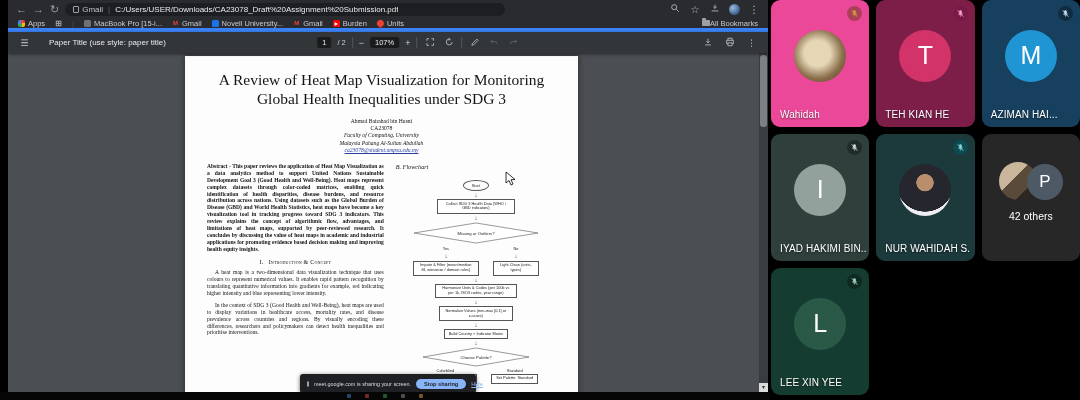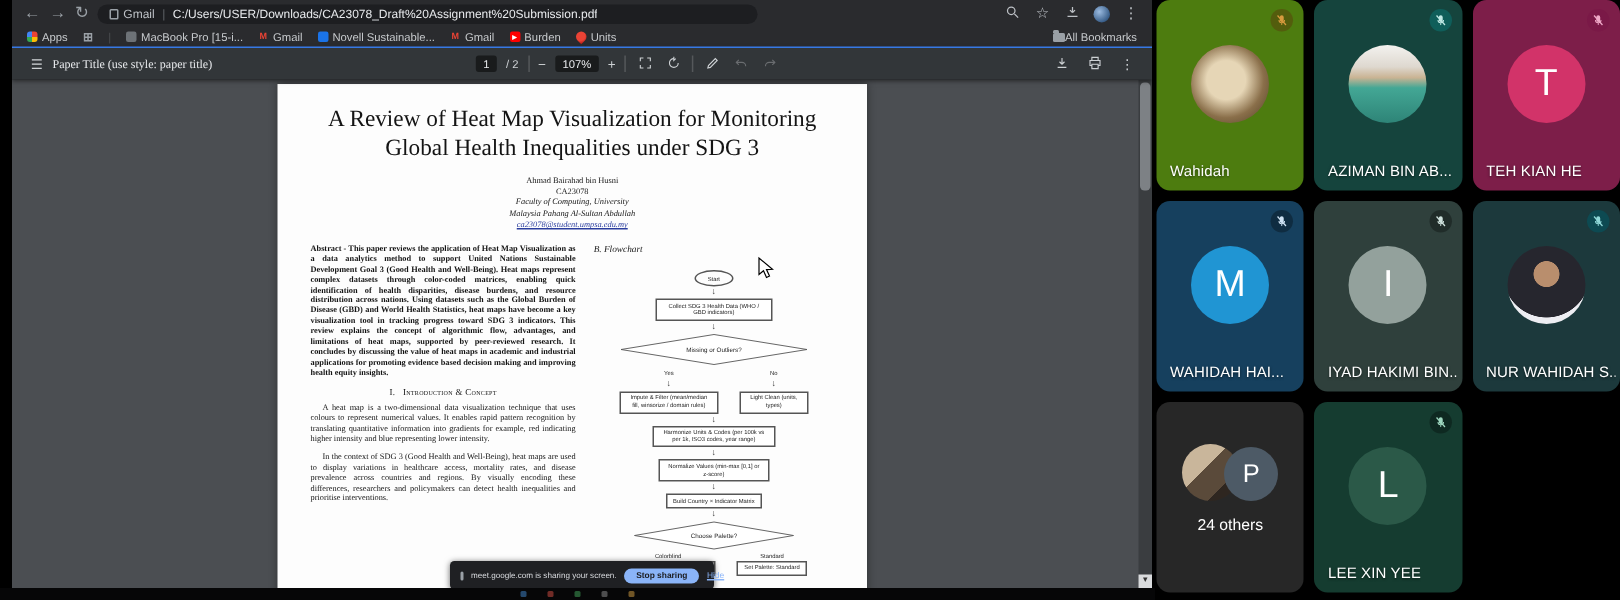--- a/index.html
+++ b/index.html
@@ -12,37 +12,37 @@
   .url-pill { flex:1; height:13px; background:#1d1e21; border-radius:7px; display:flex; align-items:center; gap:5px; padding:0 8px; max-width:440px; }
   .url-scheme { color:#bdc1c6; font-size:8px; display:flex; align-items:center; gap:3px; }
   .file-glyph { width:6px; height:7px; border:1px solid #9aa0a6; border-radius:1px; display:inline-block; }
   .url-div { color:#5f6368; font-size:8px; }
   .url-text { color:#e8eaed; font-size:8px; white-space:nowrap; overflow:hidden; }
   .chrome-right { display:flex; align-items:center; gap:8px; margin-left:auto; }
   .ch-ico { color:#bdc1c6; font-size:10px; width:12px; text-align:center; }
   .ch-ico svg { width:10px; height:10px; stroke:#bdc1c6; fill:none; stroke-width:2; }
   .profile-dot { width:11px; height:11px; border-radius:50%; background:radial-gradient(circle at 35% 35%, #9bbbe0, #3a5f8a 70%, #24344a); }
 
-  .bookmarks { height:14px; display:flex; align-items:center; gap:10px; padding:0 10px; background:#2a2b2e; border-bottom:1px solid #3b82f6; font-size:7.5px; color:#c7cacd; }
+  .bookmarks { height:14px; display:flex; align-items:center; gap:10px; padding:0 10px; background:#2a2b2e; border-bottom:4px solid #3b82f6; font-size:7.5px; color:#c7cacd; }
   .bm { display:flex; align-items:center; gap:3px; white-space:nowrap; }
   .fav { width:7px; height:7px; border-radius:1.5px; display:inline-flex; align-items:center; justify-content:center; font-size:5px; font-weight:bold; color:#fff; }
   .fav.apps { background:conic-gradient(#ea4335 0 25%, #fbbc04 0 50%, #34a853 0 75%, #4285f4 0); border-radius:2px; }
   .fav.grid { background:none; color:#9aa0a6; font-size:8px; }
   .fav.laptop { background:#6d7277; }
   .fav.gmail { background:none; color:#ea4335; font-size:6px; }
   .fav.novell { background:#1a73e8; }
   .fav.youtube { background:#ff0000; color:#fff; font-size:4px; }
   .fav.maps { background:radial-gradient(circle at 50% 40%, #ea4335 55%, #b31412 100%); border-radius:50% 50% 50% 0; transform:rotate(-45deg); }
   .bm-sep { color:#4a4d50; }
   .bm-right { margin-left:auto; display:flex; align-items:center; gap:0; }
   .folder-glyph { width:8px; height:6px; background:#9aa0a6; border-radius:1px; position:relative; }
   .folder-glyph::before { content:""; position:absolute; top:-2px; left:0; width:4px; height:2px; background:#9aa0a6; border-radius:1px 1px 0 0; }
 
   .pdf-toolbar { height:21px; background:#323639; display:flex; align-items:center; padding:0 10px; color:#e8eaed; box-shadow:0 1px 3px rgba(0,0,0,.5); position:relative; z-index:5; }
-  .pt-title { font-size:8px; color:#e8eaed; margin-left:4px; white-space:nowrap;font-family:Liberation Serif, serif; }
+  .pt-title { font-size:8px; color:#e8eaed; margin-left:18px; white-space:nowrap; }
   .pt-center { position:absolute; left:50%; transform:translateX(-35%); display:flex; align-items:center; gap:6px; }
   .page-box, .zoom-box { background:#191b1c; border-radius:2px; font-size:7.5px; padding:1px 5px; color:#e8eaed; }
   .pt-sep { width:1px; height:11px; background:#55585b; }
   .pt-ico { font-size:9px; color:#cdd1d4; width:13px; text-align:center; }
   .pt-ico svg { width:10px; height:10px; stroke:#cdd1d4; fill:none; stroke-width:1.8; }
   .pt-ico.dim svg { stroke:#6a6d70; }
   .pt-right { margin-left:auto; display:flex; align-items:center; gap:9px; }
   .plusminus { font-size:9px; color:#cdd1d4; }
 
   .viewport { position:absolute; left:0; top:53px; width:760px; height:339px; background:#4b4e52; overflow:hidden; }
@@ -150,21 +150,21 @@
     <span class="bm">
         <span class="fav laptop"></span>
         <span>MacBook Pro [15-i...</span>
       </span>
     <span class="bm">
         <span class="fav gmail">M</span>
         <span>Gmail</span>
       </span>
     <span class="bm">
         <span class="fav novell"></span>
-        <span>Novell Sustainable...</span>
+        <span>Novell University...</span>
       </span>
     <span class="bm">
         <span class="fav gmail">M</span>
         <span>Gmail</span>
       </span>
     <span class="bm">
         <span class="fav youtube">▶</span>
         <span>Burden</span>
       </span>
     <span class="bm">
@@ -306,45 +306,33 @@
 <div class="taskbar">
   <span class="tb-dot" style="background:#3e7fc1;"></span>
   <span class="tb-dot" style="background:#c94b3f;"></span>
   <span class="tb-dot" style="background:#3f9c55;"></span>
   <span class="tb-dot" style="background:#888;"></span>
   <span class="tb-dot" style="background:#c9973f;"></span>
 </div>
 
 <div class="meet">
 
-  <div class="tile" style="background: #4d7c0f;">
+  <div class="tile" style="background: #ec4899;">
     <span class="avatar ph-wahidah"></span>
     <span class="mic" style="background: rgba(90, 55, 10, 0.45); color: rgb(215, 154, 62);">
         <svg viewBox="0 0 24 24" fill="currentColor">
           <path d="M12 15a3.5 3.5 0 0 0 3.5-3.5v-5a3.5 3.5 0 0 0-7 0v5A3.5 3.5 0 0 0 12 15z"></path>
           <path d="M6.2 11.5a5.8 5.8 0 0 0 11.6 0h-1.8a4 4 0 0 1-8 0z"></path>
           <rect x="11.2" y="17" width="1.6" height="3.5"></rect>
           <line x1="4.5" y1="3.5" x2="19.5" y2="20.5" stroke="currentColor" stroke-width="2.2"></line>
         </svg>
       </span>
     <span class="pname">Wahidah</span>
   </div>
 
-  <div class="tile" style="background: rgb(21, 68, 61);">
-    <span class="avatar ph-aziman"></span>
-    <span class="mic" style="background: rgb(15, 94, 90); color: rgb(191, 232, 228);">
-        <svg viewBox="0 0 24 24" fill="currentColor">
-          <path d="M12 15a3.5 3.5 0 0 0 3.5-3.5v-5a3.5 3.5 0 0 0-7 0v5A3.5 3.5 0 0 0 12 15z"></path>
-          <path d="M6.2 11.5a5.8 5.8 0 0 0 11.6 0h-1.8a4 4 0 0 1-8 0z"></path>
-          <rect x="11.2" y="17" width="1.6" height="3.5"></rect>
-          <line x1="4.5" y1="3.5" x2="19.5" y2="20.5" stroke="currentColor" stroke-width="2.2"></line>
-        </svg>
-      </span>
-    <span class="pname">AZIMAN BIN AB...</span>
-  </div>
 
   <div class="tile" style="background: rgb(125, 30, 73);">
     <span class="avatar" style="background: rgb(210, 51, 105);">T</span>
     <span class="mic" style="background: rgba(120, 20, 70, 0.5); color: rgb(239, 169, 200);">
         <svg viewBox="0 0 24 24" fill="currentColor">
           <path d="M12 15a3.5 3.5 0 0 0 3.5-3.5v-5a3.5 3.5 0 0 0-7 0v5A3.5 3.5 0 0 0 12 15z"></path>
           <path d="M6.2 11.5a5.8 5.8 0 0 0 11.6 0h-1.8a4 4 0 0 1-8 0z"></path>
           <rect x="11.2" y="17" width="1.6" height="3.5"></rect>
           <line x1="4.5" y1="3.5" x2="19.5" y2="20.5" stroke="currentColor" stroke-width="2.2"></line>
         </svg>
@@ -355,21 +343,21 @@
   <div class="tile" style="background: rgb(22, 64, 94);">
     <span class="avatar" style="background: rgb(32, 149, 211);">M</span>
     <span class="mic" style="background: rgba(0, 0, 0, 0.3); color: rgb(207, 226, 243);">
         <svg viewBox="0 0 24 24" fill="currentColor">
           <path d="M12 15a3.5 3.5 0 0 0 3.5-3.5v-5a3.5 3.5 0 0 0-7 0v5A3.5 3.5 0 0 0 12 15z"></path>
           <path d="M6.2 11.5a5.8 5.8 0 0 0 11.6 0h-1.8a4 4 0 0 1-8 0z"></path>
           <rect x="11.2" y="17" width="1.6" height="3.5"></rect>
           <line x1="4.5" y1="3.5" x2="19.5" y2="20.5" stroke="currentColor" stroke-width="2.2"></line>
         </svg>
       </span>
-    <span class="pname">WAHIDAH HAI...</span>
+    <span class="pname">AZIMAN HAI...</span>
   </div>
 
   <div class="tile" style="background: rgb(47, 64, 60);">
     <span class="avatar" style="background: rgb(147, 161, 156);">I</span>
     <span class="mic" style="background: rgba(0, 0, 0, 0.3); color: rgb(207, 226, 221);">
         <svg viewBox="0 0 24 24" fill="currentColor">
           <path d="M12 15a3.5 3.5 0 0 0 3.5-3.5v-5a3.5 3.5 0 0 0-7 0v5A3.5 3.5 0 0 0 12 15z"></path>
           <path d="M6.2 11.5a5.8 5.8 0 0 0 11.6 0h-1.8a4 4 0 0 1-8 0z"></path>
           <rect x="11.2" y="17" width="1.6" height="3.5"></rect>
           <line x1="4.5" y1="3.5" x2="19.5" y2="20.5" stroke="currentColor" stroke-width="2.2"></line>
@@ -390,21 +378,21 @@
         </svg>
       </span>
     <span class="pname">NUR WAHIDAH S...</span>
   </div>
 
   <div class="tile" style="background: rgb(39, 39, 39);">
     <div class="grp-wrap">
       <span class="grp-a"></span>
       <span class="grp-b" style="background: rgb(77, 90, 102);">P</span>
     </div>
-    <span class="grp-label">24 others</span>
+    <span class="grp-label">42 others</span>
   </div>
 
   <div class="tile" style="background: rgb(21, 60, 48);">
     <span class="avatar" style="background: rgb(43, 89, 72);">L</span>
     <span class="mic" style="background: rgba(0, 0, 0, 0.3); color: rgb(159, 216, 192);">
         <svg viewBox="0 0 24 24" fill="currentColor">
           <path d="M12 15a3.5 3.5 0 0 0 3.5-3.5v-5a3.5 3.5 0 0 0-7 0v5A3.5 3.5 0 0 0 12 15z"></path>
           <path d="M6.2 11.5a5.8 5.8 0 0 0 11.6 0h-1.8a4 4 0 0 1-8 0z"></path>
           <rect x="11.2" y="17" width="1.6" height="3.5"></rect>
           <line x1="4.5" y1="3.5" x2="19.5" y2="20.5" stroke="currentColor" stroke-width="2.2"></line>

